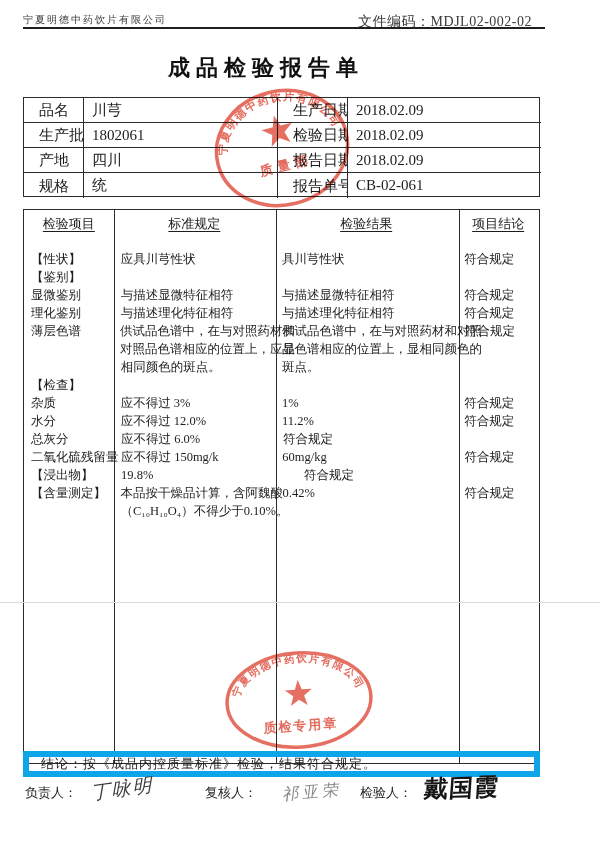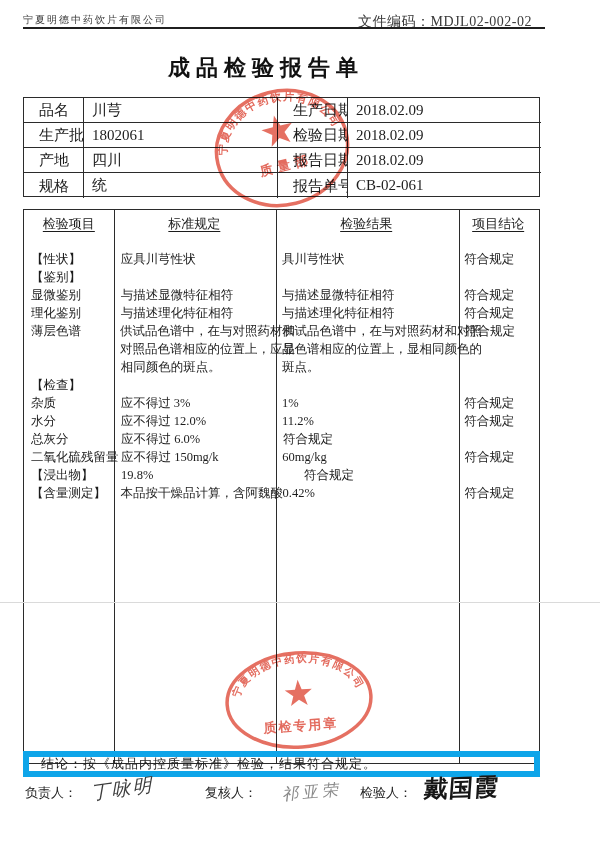--- a/index.html
+++ b/index.html
@@ -226,20 +226,21 @@
 
     <div class="insp-line">
       <span class="c i">【含量测定】</span>
       <span class="c s">本品按干燥品计算，含阿魏酸</span>
       <span class="c r">0.42%</span>
       <span class="c k">符合规定</span>
     </div>
 
     <div class="insp-line">
       <span class="c i"></span>
+      <span class="c s">（C₁₀H₁₀O₄）不得少于0.10%。</span>
       <span class="c r"></span>
       <span class="c k"></span>
     </div>
   </div>
   </div>
 
   <div class="concl-box">
     <span>结论：按《成品内控质量标准》检验，结果符合规定。</span>
   </div>
 

